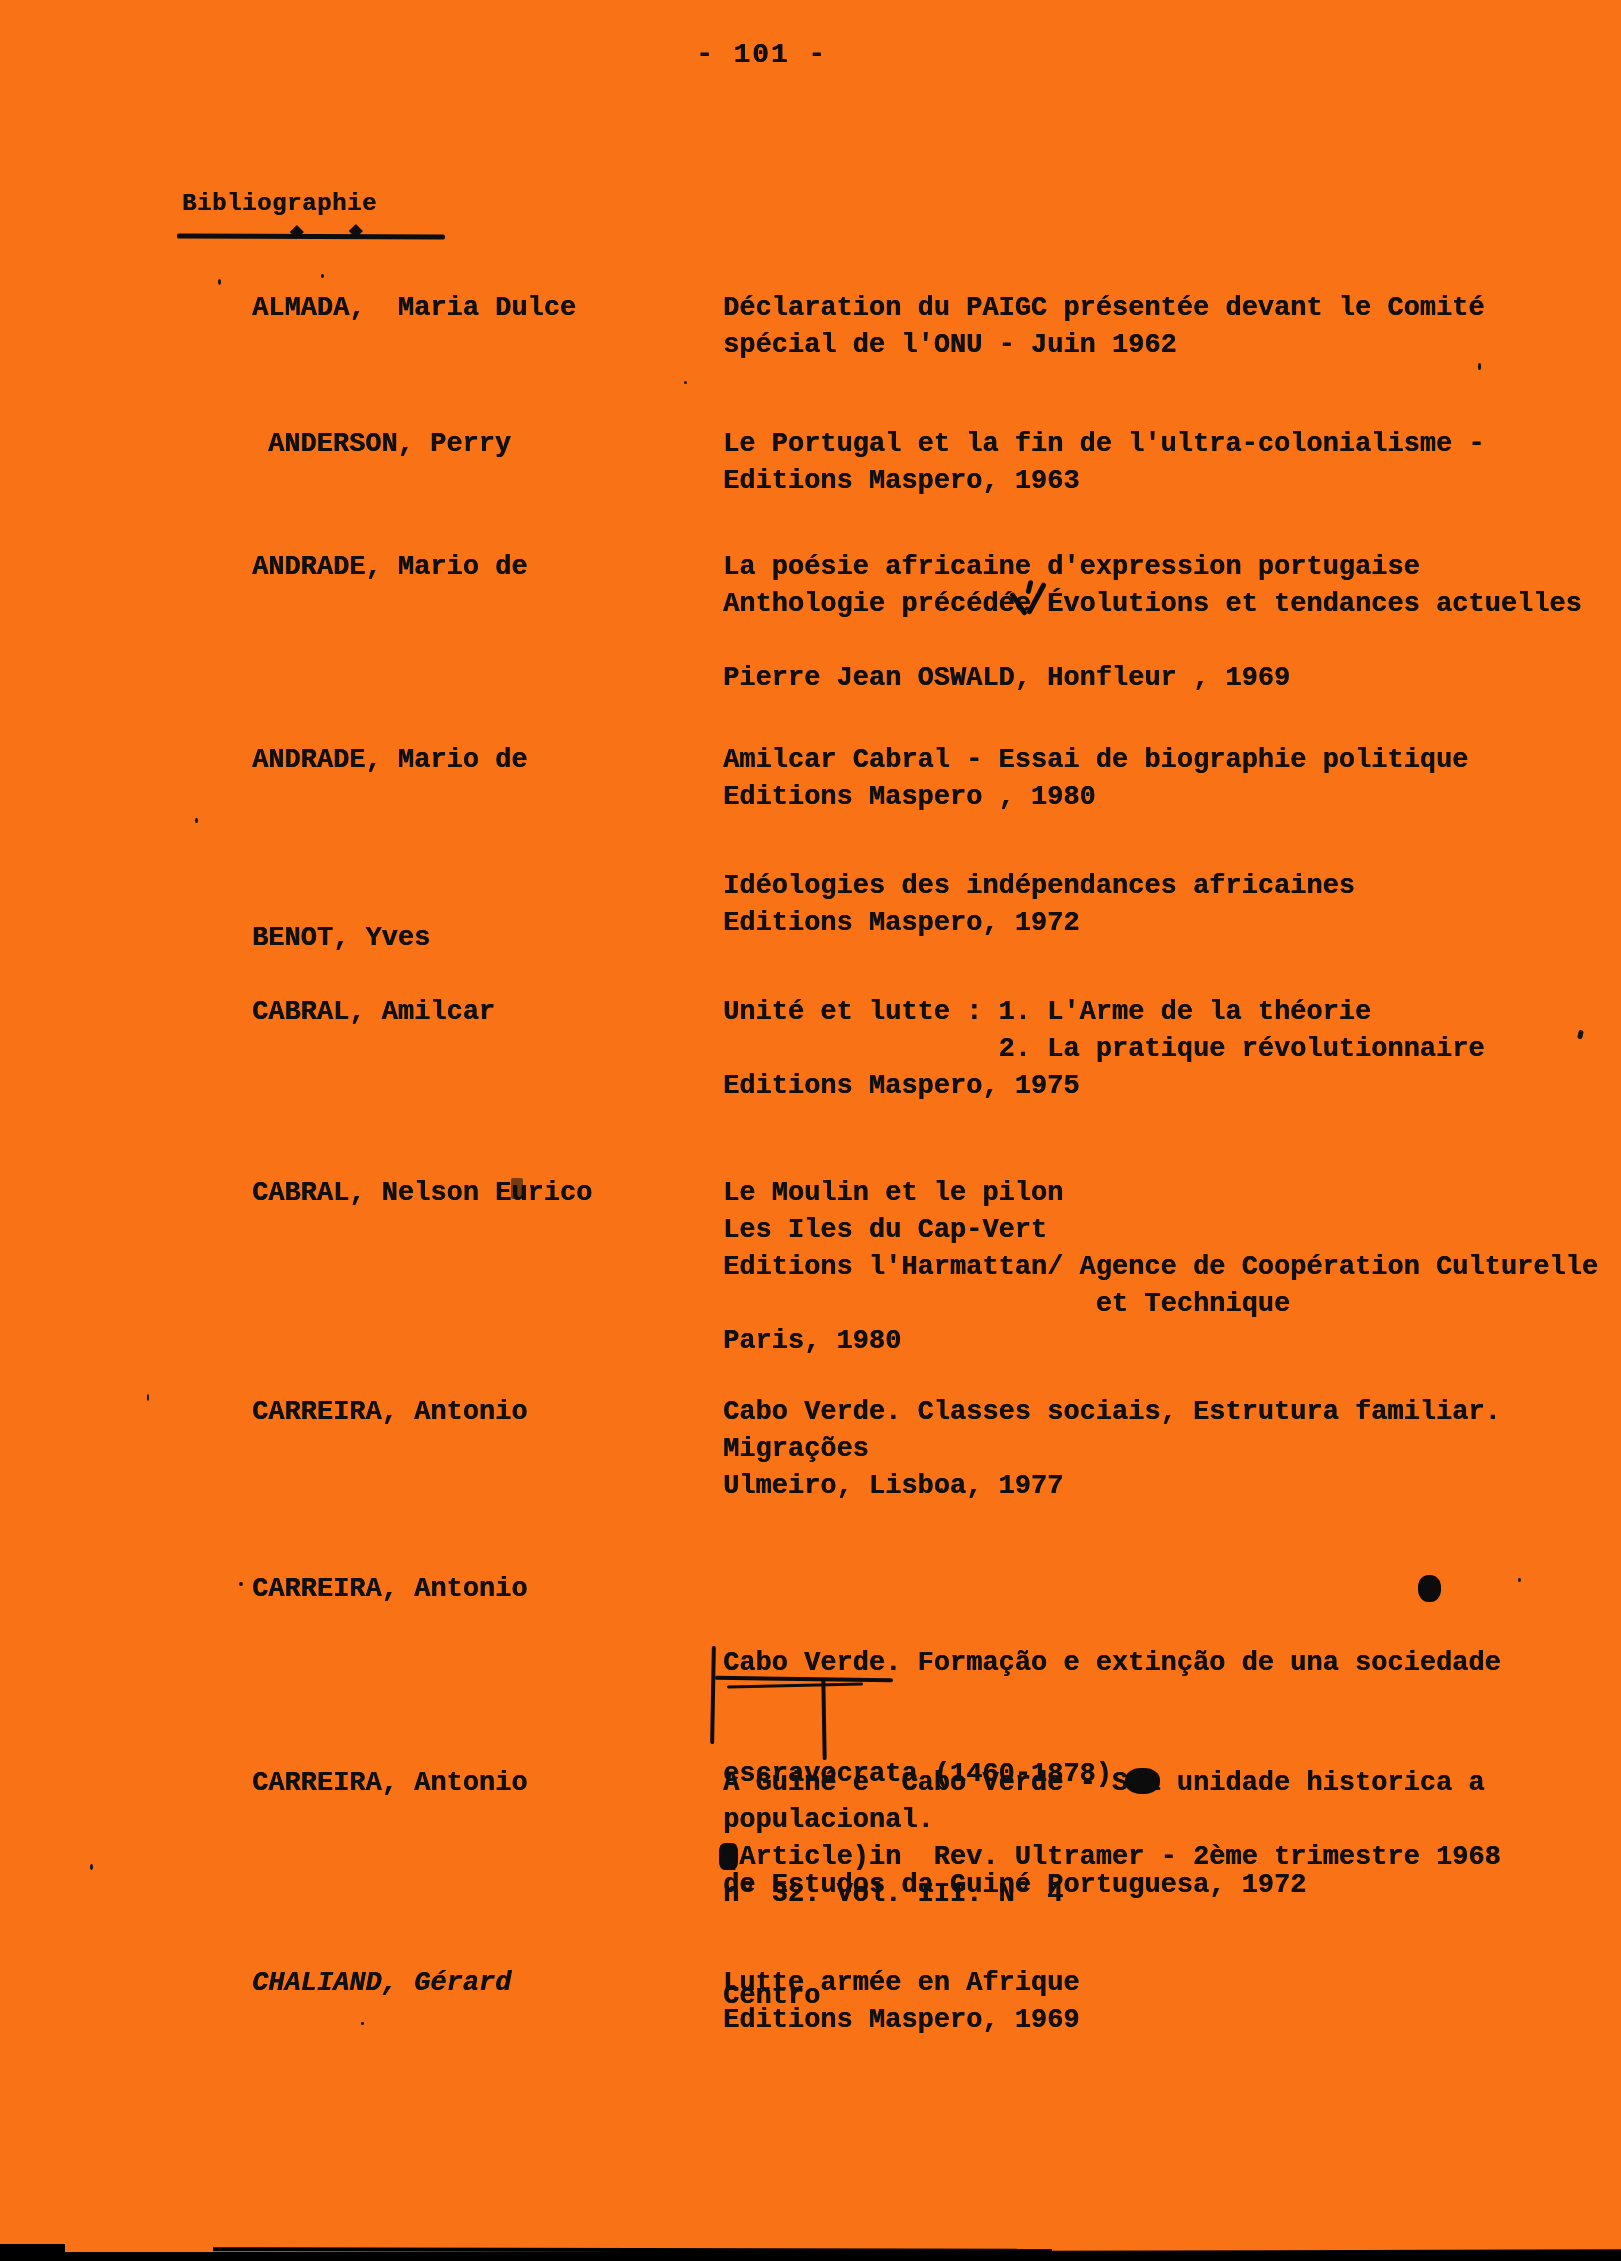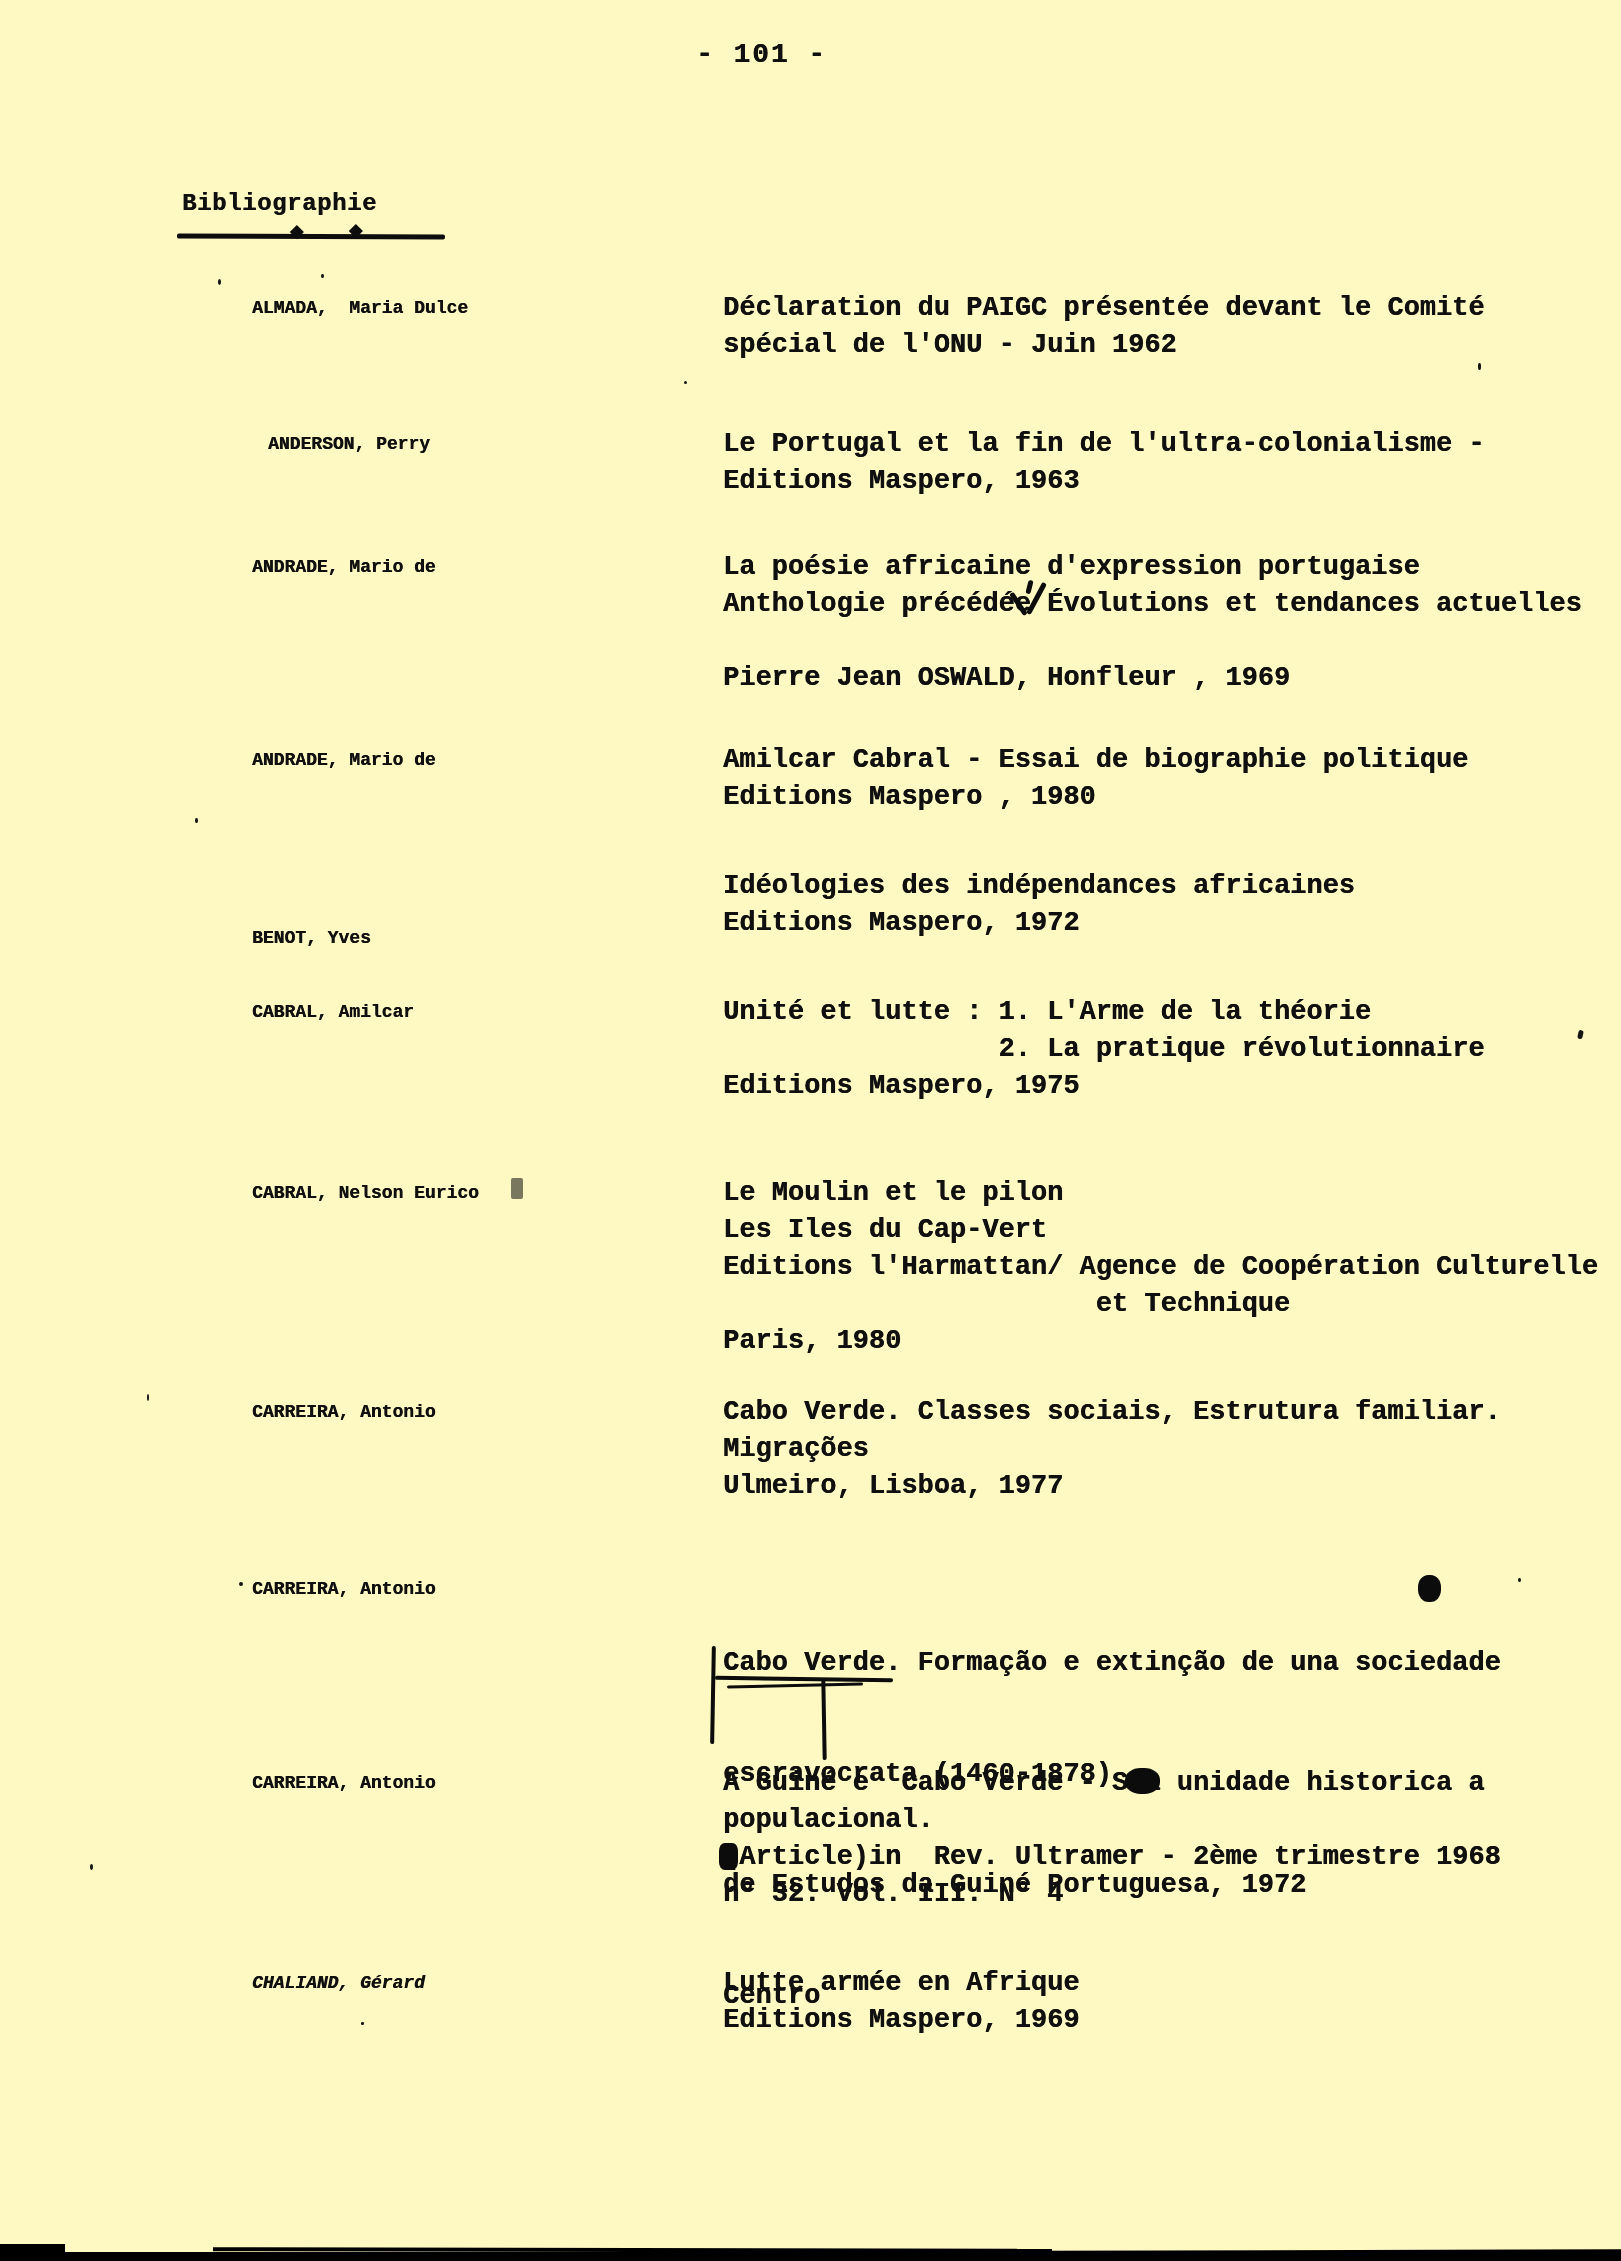--- a/index.html
+++ b/index.html
@@ -1,19 +1,19 @@
 <!DOCTYPE html>
 <html style="font-size:10.3px"><head>
 <meta charset="utf-8">
 <style>
   html,body{margin:0;padding:0;background:#888;}
   .page{
     position:relative;
     width:1621px;height:2261px;
-    background:#fef9c3;
+    background:#f97316;
     overflow:hidden;
     font-family:"Liberation Mono","DejaVu Sans Mono",monospace;
     font-weight:700;
     color:#101010;
     text-shadow:0.4px 0 0 currentColor;
   }
   .pagenum{
     position:absolute;left:696px;top:39px;
     font-size:28px;letter-spacing:1.9px;white-space:pre;
   }
@@ -24,21 +24,21 @@
   .title-underline{
     position:absolute;left:177px;top:234px;width:268px;height:5.2px;
     background:#0d0d0d;transform:rotate(0.2deg);border-radius:1.9px;
   }
   .pen-bump{
     position:absolute;width:9.7px;height:9.7px;background:#0d0d0d;
     transform:rotate(45deg);
   }
   .entry-author{
     position:absolute;left:252px;
-    font-size:18px;line-height:37px;white-space:pre;
+    font-size:27px;line-height:37px;white-space:pre;
   }
   .entry-desc{
     position:absolute;left:723px;width:903px;
     font-size:27px;line-height:37px;white-space:pre-wrap;
   }
   .desc-line{white-space:pre;}
   .ink{position:absolute;background:#0c0c0c;}
   .blot{border-radius:45%;}
   .speck{position:absolute;background:#161616;border-radius:50%;}
   .scan-edge{position:absolute;background:#000;}

